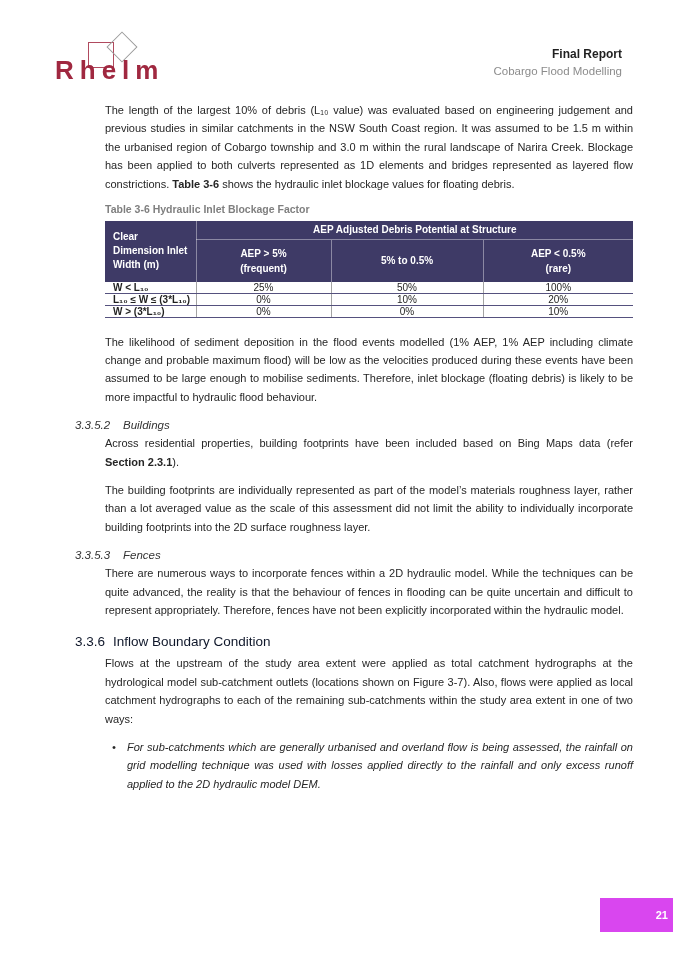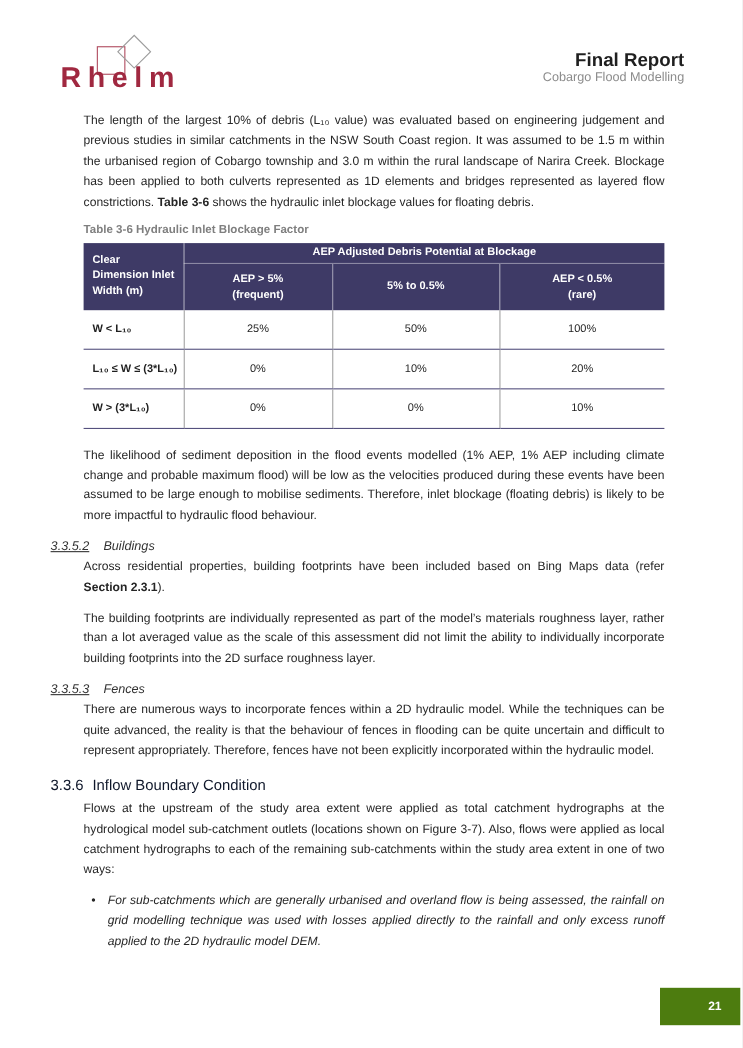--- a/index.html
+++ b/index.html
@@ -14,64 +14,64 @@
   .hdr { position:absolute; top:34px; left:55px; right:53px;
          display:flex; justify-content:space-between; align-items:flex-start; }
   .logo { position:relative; width:180px; height:52px; }
   .logo-word { position:absolute; left:0; bottom:0; z-index:2;
                font-size:26px; font-weight:700; letter-spacing:6px; color:#A02840; }
   .logo-square { position:absolute; left:33px; top:8px; width:26px; height:26px;
                  border:1.5px solid #B04A5E; z-index:1; }
   .logo-diamond { position:absolute; left:56px; top:2px; width:22px; height:22px;
                   border:1.5px solid #9C9C9C; transform:rotate(45deg); z-index:1; }
   .hdr-right { text-align:right; padding-top:12px; }
-  .report-title { font-size:17px; font-weight:700; color:#1f1f1f; line-height:17px; }
+  .report-title { font-size:12px; font-weight:700; color:#1f1f1f; line-height:17px; }
   .report-subtitle { font-size:11.5px; color:#8C8C8C; line-height:17px; }
 
   
-  .main { position:absolute; top:101px; left:76px; width:528px; }
+  .main { position:absolute; top:101px; left:105px; width:528px; }
   .p { font-size:11px; line-height:18.4px; text-align:justify; margin:0 0 10px; }
   .p b { font-weight:700; }
   .caption { font-size:10.5px; font-weight:700; color:#7F7F7F; margin:1px 0 6px; }
 
   
   table { width:100%; border-collapse:collapse; margin-bottom:15px; }
   th { background:#3E3A66; color:#ffffff; font-weight:700; font-size:10px; }
   th.corner { width:91px; vertical-align:middle; text-align:left;
               padding:4px 6px 4px 8px; line-height:14px;
               border-right:1px solid rgba(255,255,255,0.4); }
   th.group { padding:3px 4px 4px; text-align:center; }
   th.sub { vertical-align:middle; text-align:center; height:42px; line-height:15px;
            border-top:1px solid rgba(255,255,255,0.4); }
   th.sub + th.sub { border-left:1px solid rgba(255,255,255,0.4); }
-  td { font-size:10px; color:#1f1f1f; text-align:center; padding:12px 4px;
+  td { font-size:10px; color:#1f1f1f; text-align:center; padding:0 4px;
        border-bottom:1px solid #55517E; }
   td.lbl { text-align:left; font-weight:700; padding-left:8px; }
   td.v { border-left:1px solid #a3a3a3; }
   col.c1{width:91px;} col.c2{width:135px;} col.c3{width:152px;} col.c4{width:150px;}
 
   
   .sec-sub { display:flex; margin:13px 0 3px -30px; font-size:11.5px;
              font-style:italic; color:#333333; }
-  .sec-sub .num { flex:none; width:48px;text-decoration:underline; }
+  .sec-sub .num { flex:none; width:48px; }
   .h2 { display:flex; margin:15px 0 5px -30px; font-size:13.5px; color:#0f172a; }
   .h2 .num { flex:none; width:38px; }
 
   
   .bullets { margin-top:4px;font-style:italic; }
   .bullet { display:flex; margin-bottom:3px; }
   .bullet .dot { flex:none; width:22px; padding-left:7px; font-size:11px; line-height:18.4px; }
   .bullet .dot::before { content:"\2022"; }
   .bullet .btxt { flex:1; font-size:11px; line-height:18.4px; text-align:justify; }
 
   
   .page-badge { position:absolute; right:2px; bottom:21px; width:73px; height:34px;
-                background:#4d7c0f; color:#ffffff; font-size:11px; font-weight:700;
+                background:#d946ef; color:#ffffff; font-size:11px; font-weight:700;
                 display:flex; align-items:center; justify-content:flex-end;
-                padding-right:17px; }
+                padding-right:5px; }
 </style>
 </head>
 <body>
 
 <div class="page">
 
   <div class="hdr">
     <div class="logo">
       <span class="logo-square"></span>
       <span class="logo-diamond"></span>
@@ -92,21 +92,21 @@
     <table>
       <colgroup>
           <col class="c1">
           <col class="c2">
           <col class="c3">
           <col class="c4">
         </colgroup>
       <thead>
         <tr>
           <th class="corner" rowspan="2">Clear Dimension Inlet Width (m)</th>
-          <th class="group" colspan="3">AEP Adjusted Debris Potential at Blockage</th>
+          <th class="group" colspan="3">AEP Adjusted Debris Potential at Structure</th>
         </tr>
         <tr>
           <th class="sub">
             <div>AEP &gt; 5%</div>
             <div>(frequent)</div>
           </th>
           <th class="sub">
             <div>5% to 0.5%</div>
             <div></div>
           </th>

